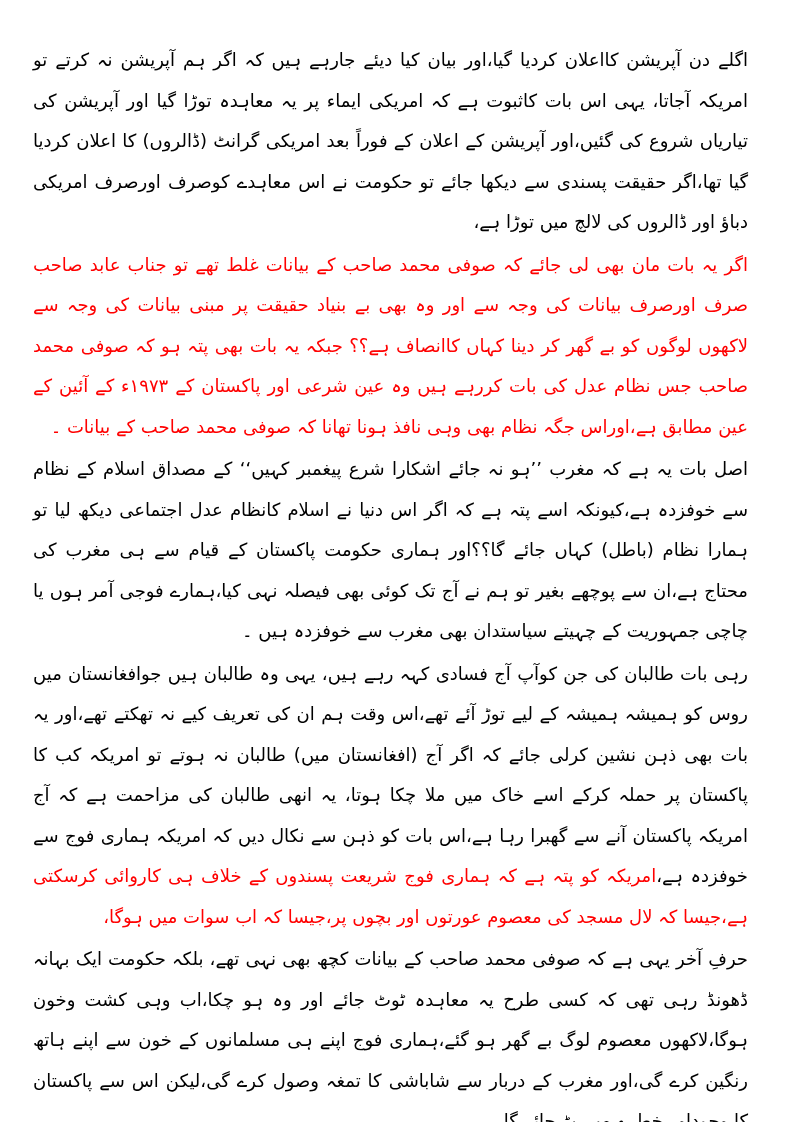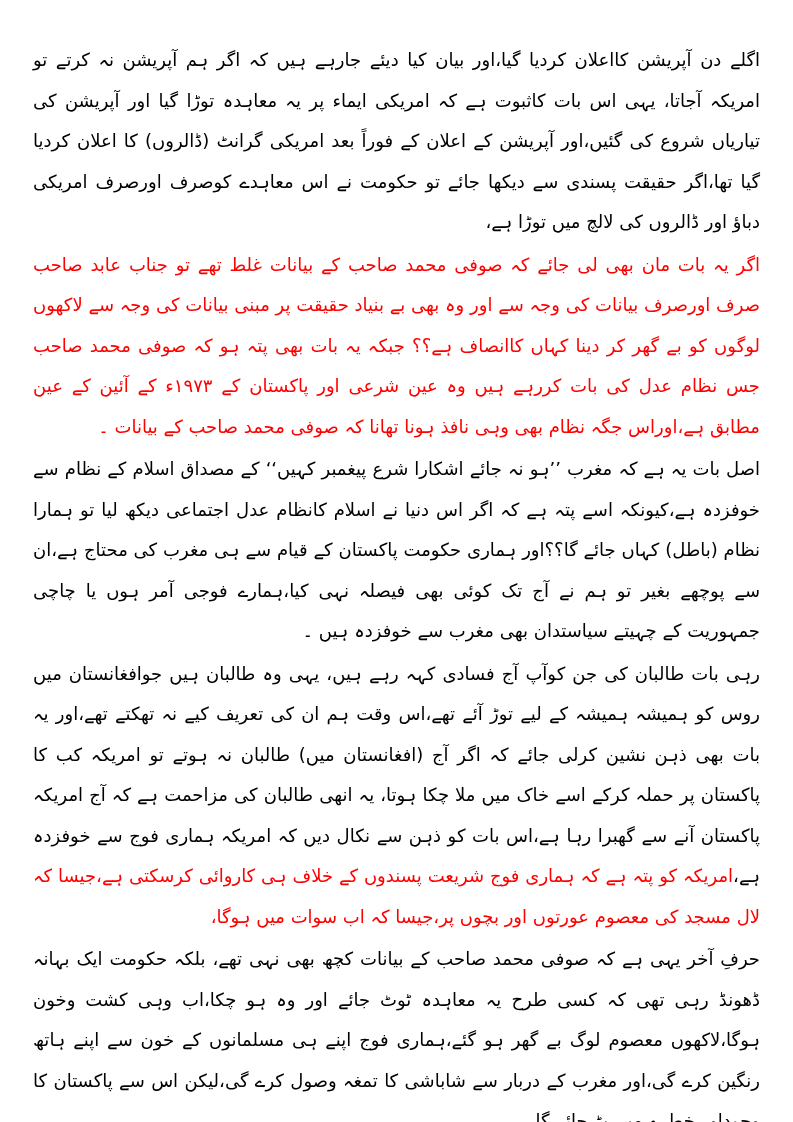--- a/index.html
+++ b/index.html
@@ -21,21 +21,21 @@
     direction: rtl;
     unicode-bidi: embed;
     font-family: "DejaVu Sans", sans-serif;
     font-size: 18px;
     line-height: 40.5px;
     color: #000000;
     text-align: justify;
     text-align-last: right;
   }
   .article p.para {
-    margin: 0 0 2px 0;
+    margin: 0 12px 2px 0;
     padding: 0;
   }
   .article span.seg {
     unicode-bidi: embed;
   }
 </style>
 </head>
 <body>
 
 <div class="page">

